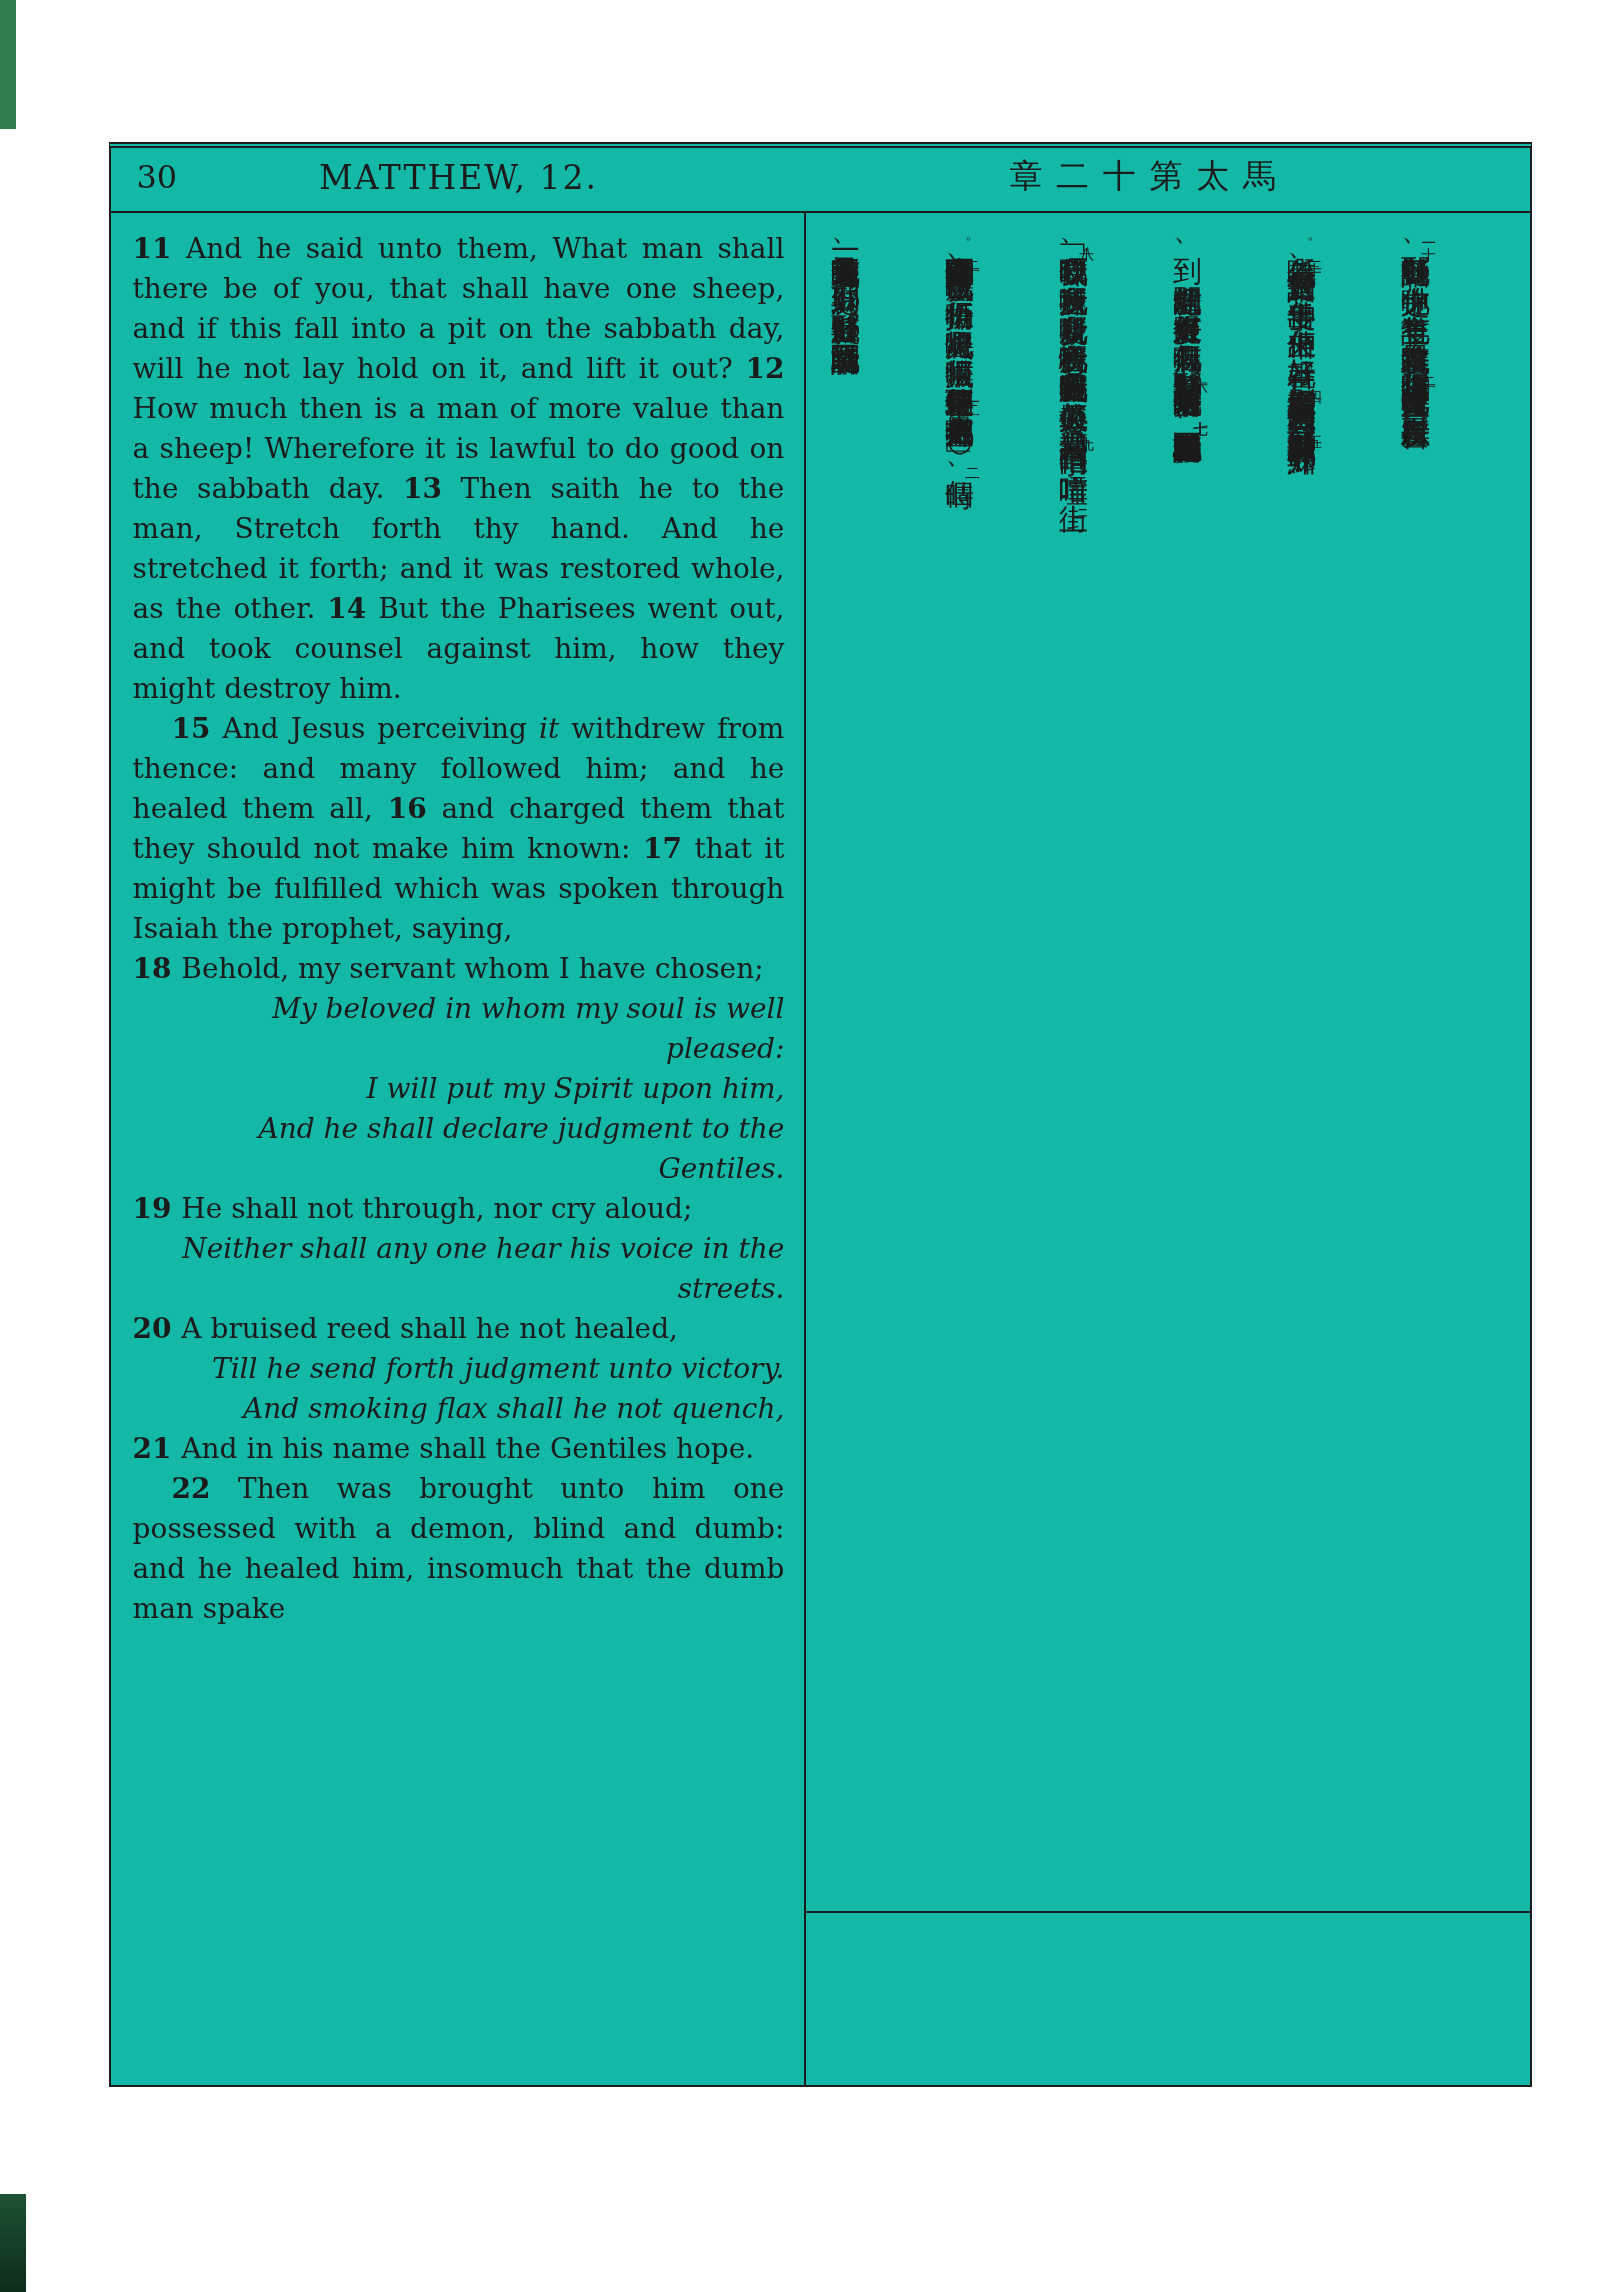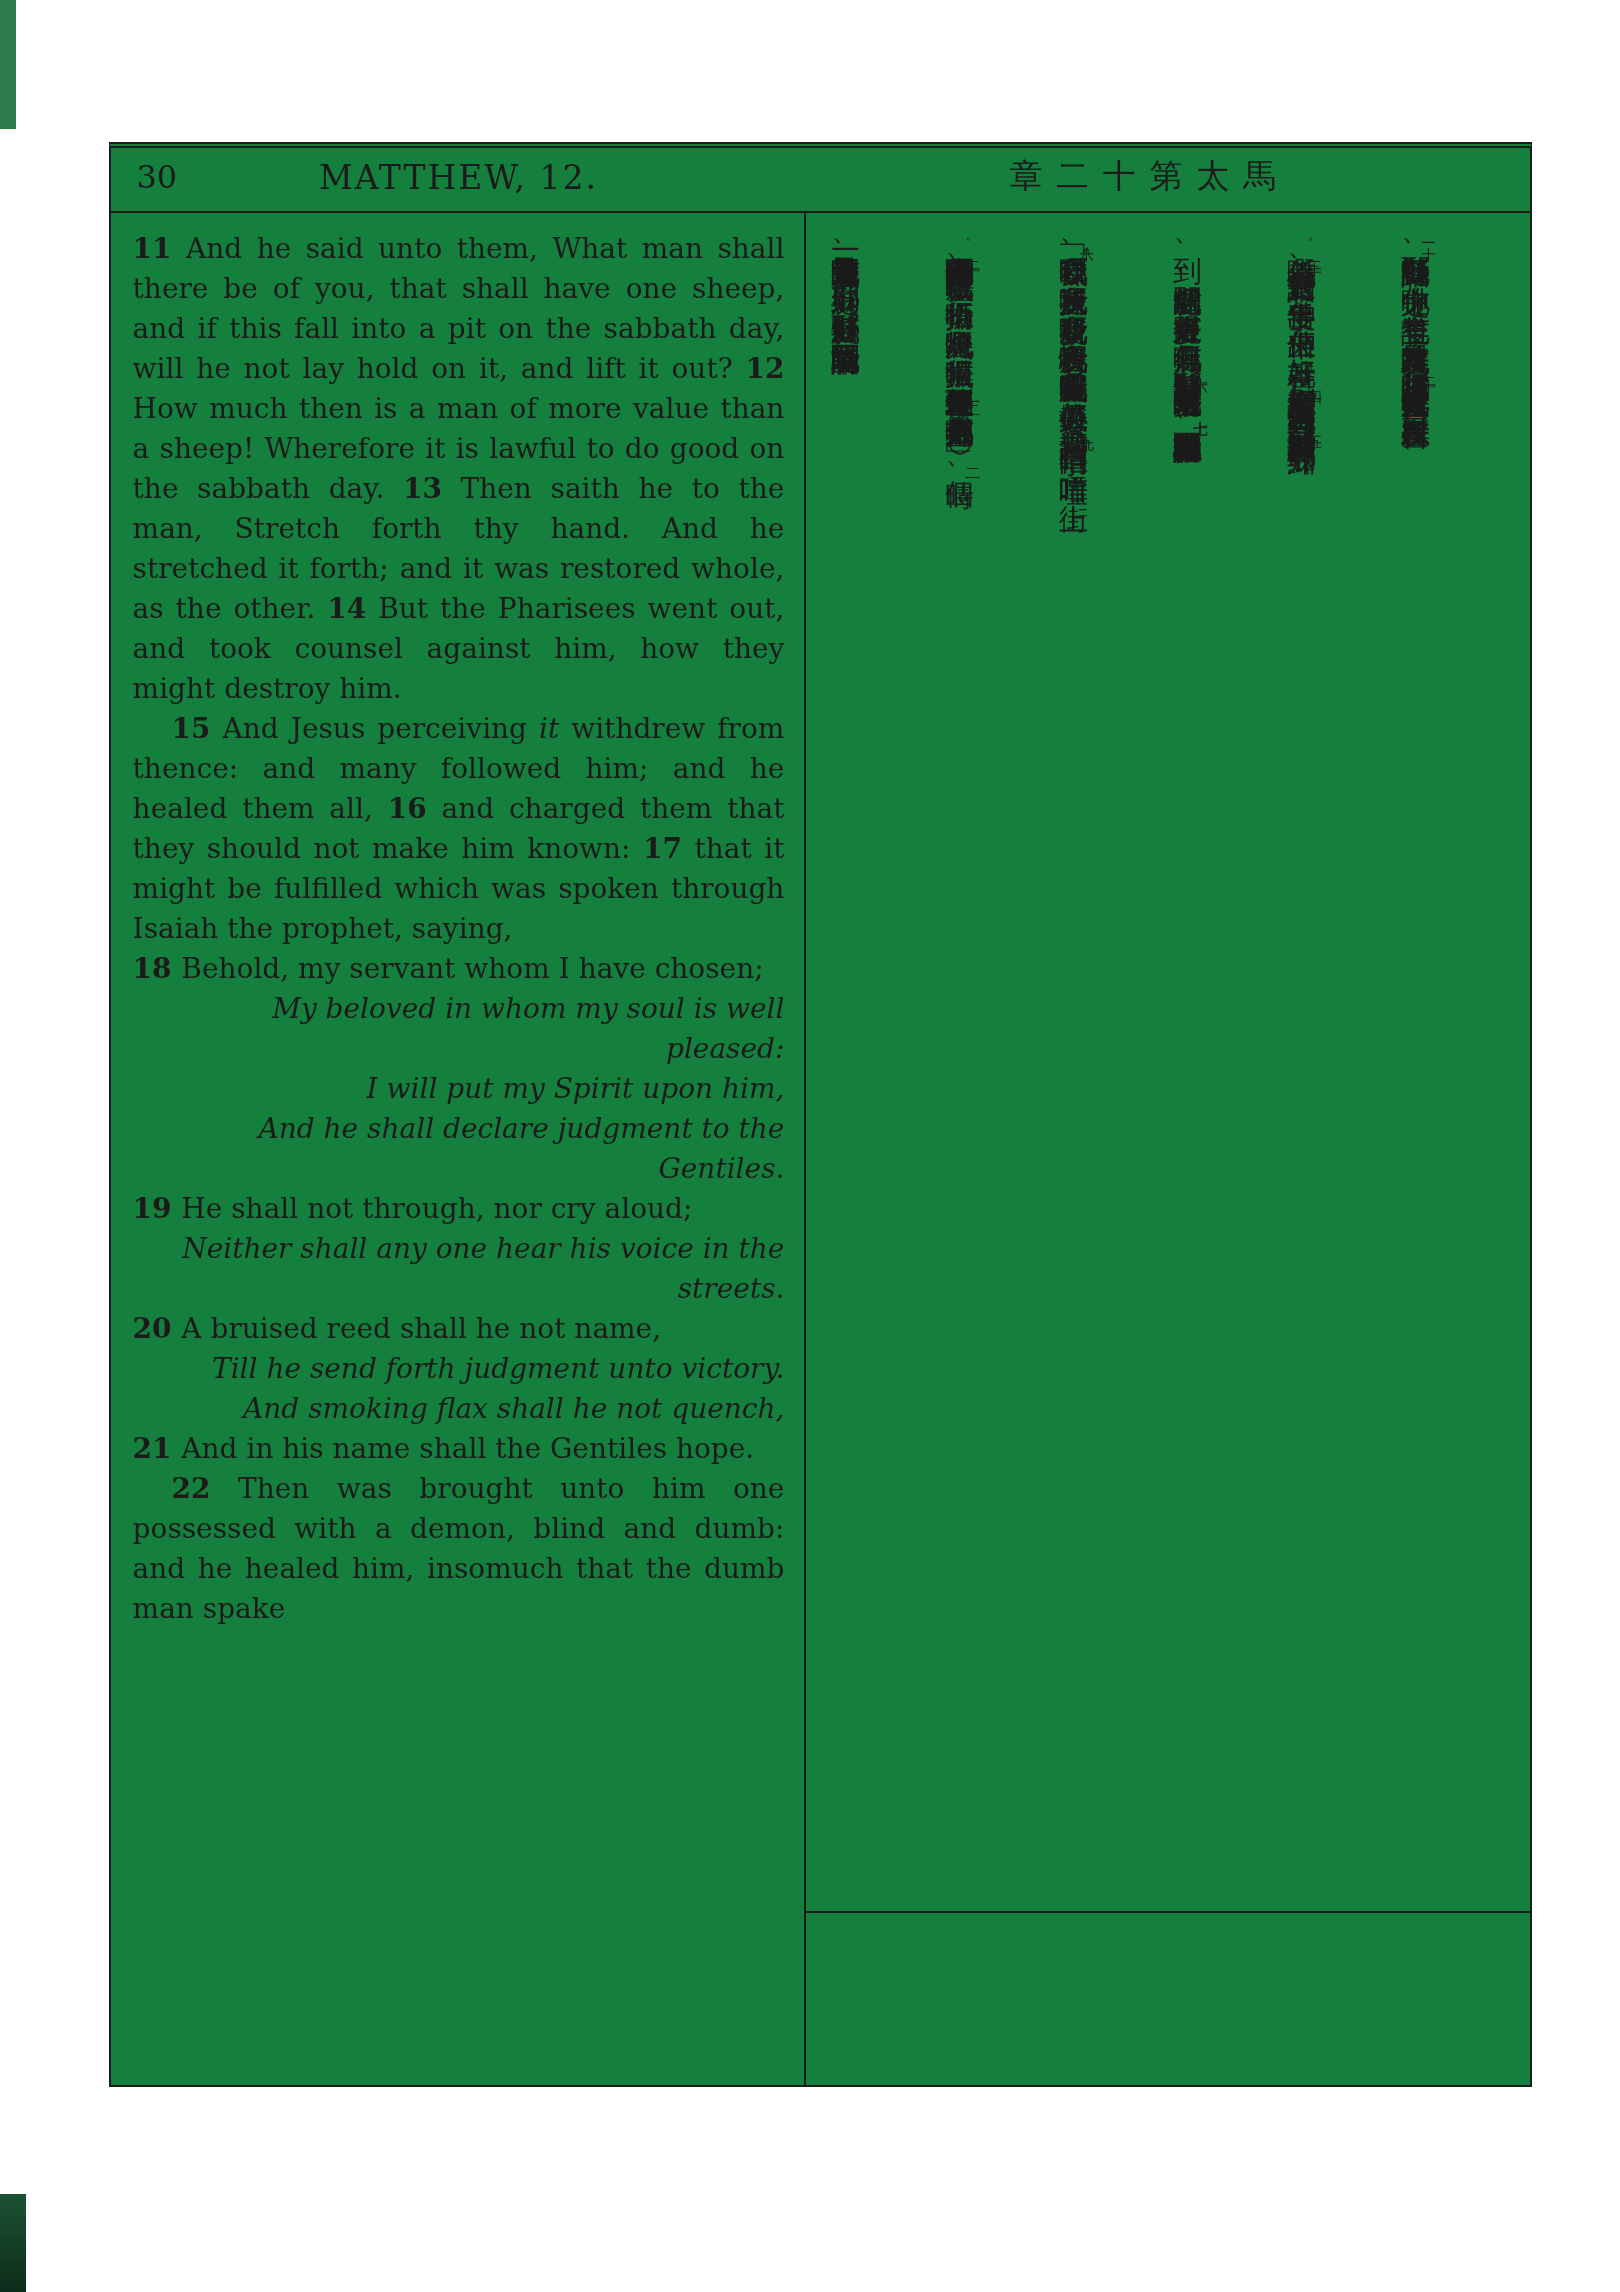--- a/index.html
+++ b/index.html
@@ -4,21 +4,21 @@
 <style>
   html,body{margin:0;padding:0;background:#ffffff;}
   .canvas{position:relative;width:1620px;height:2293px;background:#ffffff;overflow:hidden;
           font-family:"DejaVu Serif", serif;color:#1b1b1b;}
   
   .scan-top{position:absolute;left:0;top:0;width:15.7px;height:129px;background:#2f7d4c;}
   .scan-bottom{position:absolute;left:0;top:2194px;width:25.5px;height:99px;
                background:linear-gradient(#1c5233,#0d2c1b);}
   
   .frame{position:absolute;left:109px;top:142px;width:1423px;height:1945px;
-         border:2px solid #1c1c1c;border-top:6.9px double #1c1c1c;box-sizing:border-box;background:#15803d;}
+         border:2px solid #1c1c1c;border-top:6.9px double #1c1c1c;box-sizing:border-box;background:#14b8a6;}
   .header{position:relative;height:63px;border-bottom:2.9px solid #1c1c1c;}
   .pageno{position:absolute;left:25.5px;top:9.8px;font-size:32px;}
   .entitle{position:absolute;left:0;top:9.8px;width:695px;text-align:center;
            font-size:33px;letter-spacing:2px;}
   .zhtitle{position:absolute;left:695px;top:5.9px;width:726px;text-align:center;
            font-size:33px;letter-spacing:13.7px;padding-right:39px;box-sizing:border-box;}
   .bodyrow{display:flex;height:1873px;}
   
   .encol{width:695px;box-sizing:border-box;border-right:2.9px solid #1c1c1c;
          padding:15.7px 19.6px 0 21.6px;font-size:28px;line-height:40px;text-align:justify;}
@@ -61,21 +61,21 @@
 
         <p class="indent"><span class="vn">15</span><span> And Jesus perceiving </span><span class="it">it</span><span> withdrew from thence: and many followed him; and he healed them all, </span><span class="vn">16</span><span> and charged them that they should not make him known: </span><span class="vn">17</span><span> that it might be fulfilled which was spoken through Isaiah the prophet, saying,</span></p>
 
         <div>
           <div class="plnum"><span class="vn">18</span><span>Behold, my servant whom I have chosen;</span></div>
           <div class="pl"><span>My beloved in whom my soul is well pleased:</span></div>
           <div class="pl"><span>I will put my Spirit upon him,</span></div>
           <div class="pl"><span>And he shall declare judgment to the Gentiles.</span></div>
           <div class="plnum"><span class="vn">19</span><span>He shall not through, nor cry aloud;</span></div>
           <div class="pl"><span>Neither shall any one hear his voice in the streets.</span></div>
-          <div class="plnum"><span class="vn">20</span><span>A bruised reed shall he not name,</span></div>
+          <div class="plnum"><span class="vn">20</span><span>A bruised reed shall he not healed,</span></div>
           <div class="pl"><span>Till he send forth judgment unto victory.</span></div>
           <div class="pl"><span>And smoking flax shall he not quench,</span></div>
           <div class="plnum"><span class="vn">21</span><span>And in his name shall the Gentiles hope.</span></div>
         </div>
 
         <p class="indent"><span class="vn">22</span><span> Then was brought unto him one possessed with a demon, blind and dumb: and he healed him, insomuch that the dumb man spake</span></p>
       </div>
 
       <div class="zharea">
         <div class="zhgrid">

